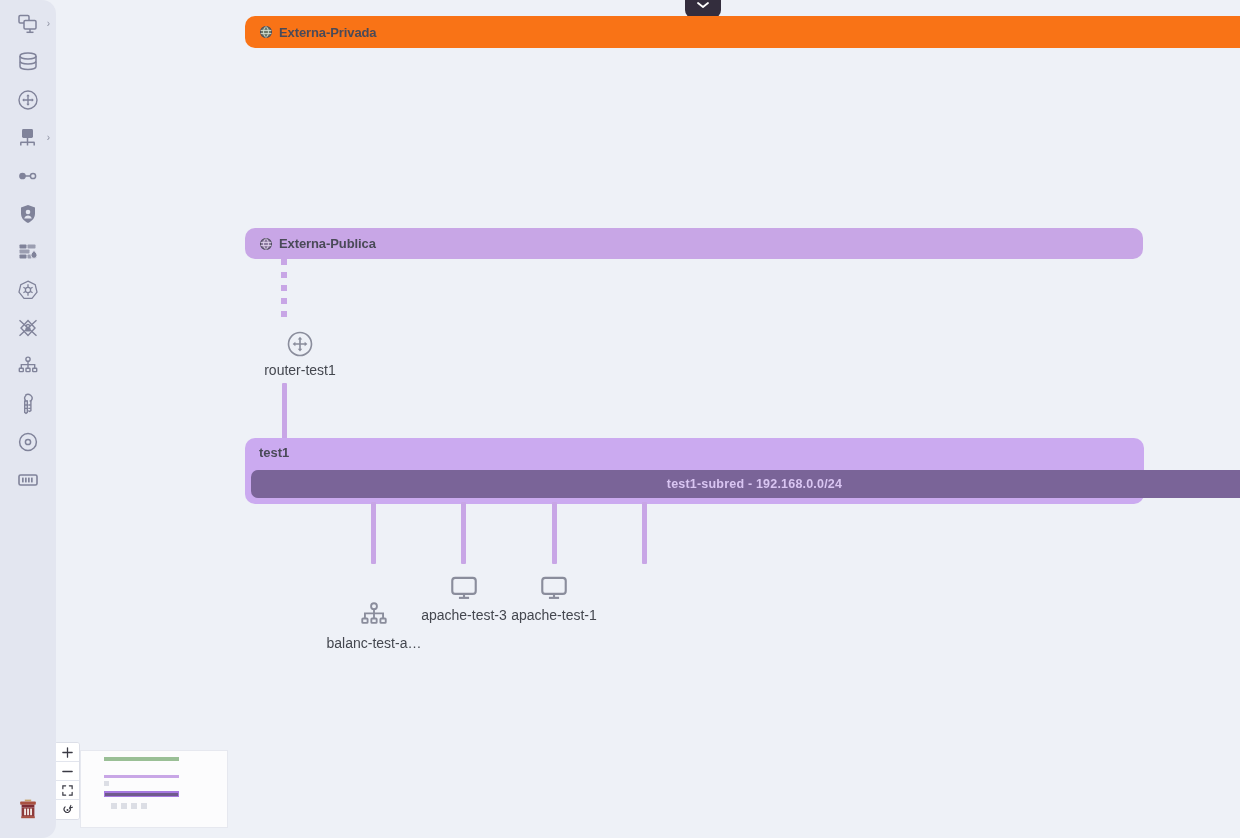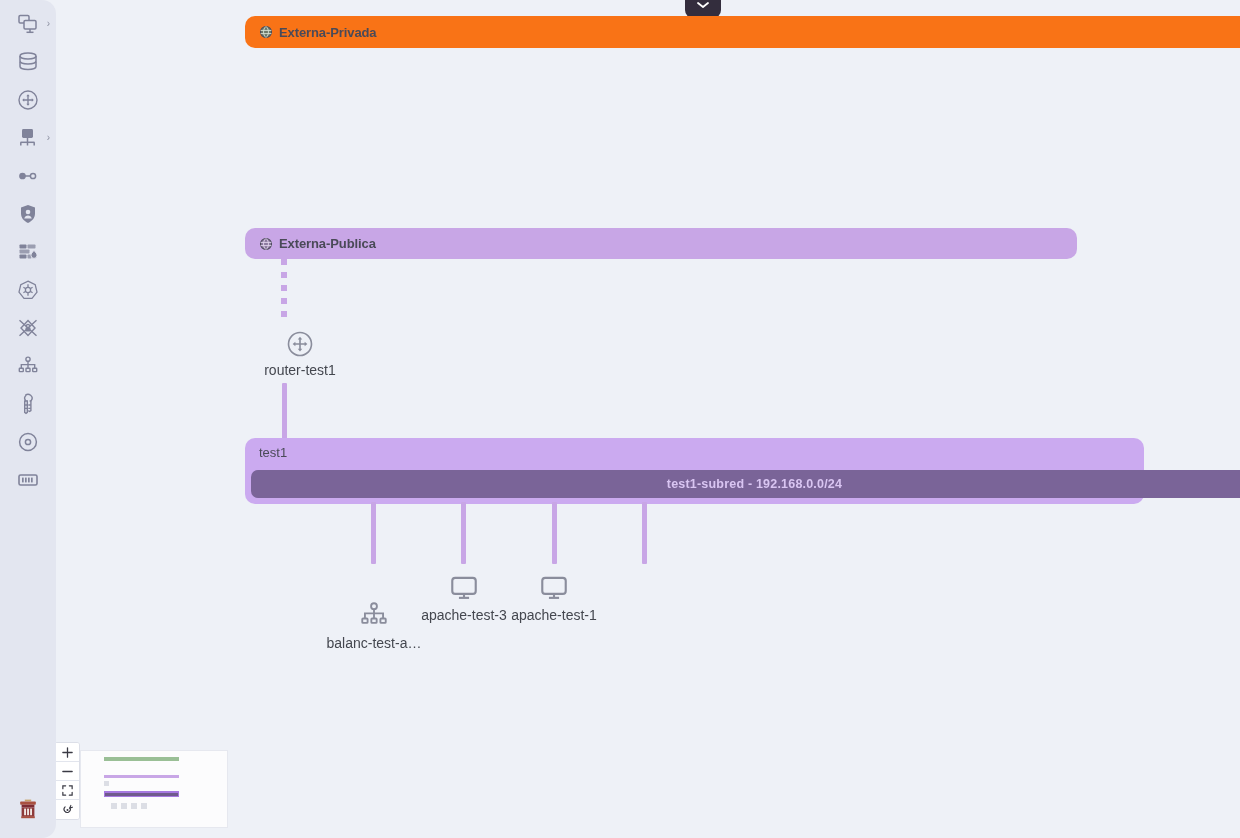--- a/index.html
+++ b/index.html
@@ -68,35 +68,35 @@
     cursor: pointer;
   }
   .net-bar .glb { margin-right: 6px; display: flex; align-items: center; }
   .net-bar .net-label { white-space: nowrap; }
 
   #bar-privada {
     left: 189px; top: 16px; width: 1081px; height: 32px;
     background: #f97316;
   }
   #bar-publica {
-    left: 189px; top: 228px; width: 832px; height: 31px;
+    left: 189px; top: 228px; width: 898px; height: 31px;
     background: #c8a6e6;
   }
 
   
   #group-test1 {
     position: absolute;
     left: 189px; top: 438px; width: 899px; height: 66px;
     background: #cbaaf0;
     border-radius: 10px;
     cursor: pointer;
   }
   #group-test1-label {
     position: absolute; left: 14px; top: 7px;
-    font-size: 13px; font-weight: normal; color: #4a4a58;
+    font-size: 13px; font-weight: bold; color: #4a4a58;
   }
   #subnet-bar {
     position: absolute; left: 6px; top: 32px;
     width: 1007px; height: 28px;
     background: #7a6498;
     border-radius: 7px;
     display: flex; align-items: center; justify-content: center;
     font-size: 12.5px; font-weight: bold; color: #d9c5f2;
     letter-spacing: 0.2px;
     cursor: pointer;

